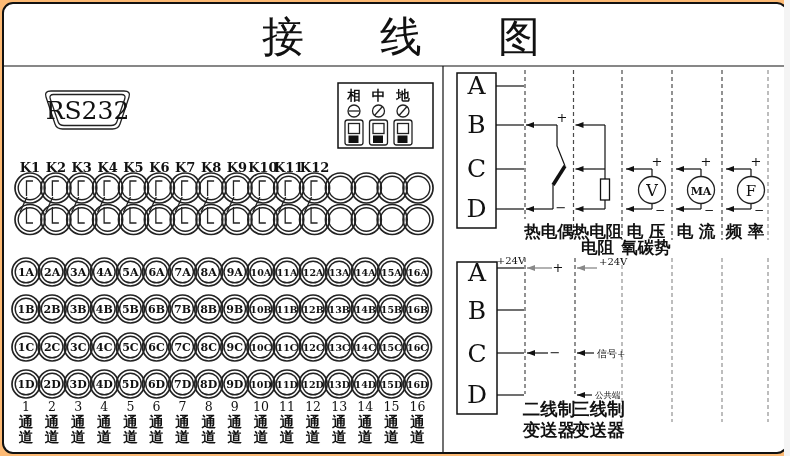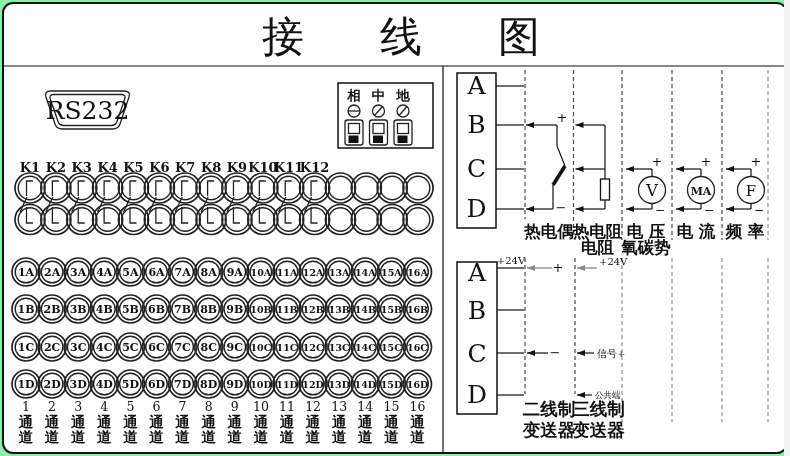--- a/index.html
+++ b/index.html
@@ -1,16 +1,16 @@
 <!DOCTYPE html>
 <html><head>
 <meta charset="utf-8">
 <style>
   html,body{margin:0;padding:0;background:#f4f4f4;}
-  #stage{position:relative;width:784px;height:456px;background:#86efac;overflow:hidden;}
+  #stage{position:relative;width:784px;height:456px;background:#fdba74;overflow:hidden;}
   svg{position:absolute;left:0;top:0;}
   .t{font-family:"DejaVu Serif","Liberation Serif",serif;fill:#111;text-anchor:middle;}
   .b{font-weight:bold;}
   .s{text-anchor:start;}
   .ring{fill:none;stroke:#222;stroke-width:1.7;}
   .ring2{fill:none;stroke:#222;stroke-width:1.4;}
   .w{fill:none;stroke:#222;stroke-width:1.3;}
   .wire{stroke:#111;stroke-width:1.2;fill:none;}
   .gwire{stroke:#888;stroke-width:1.3;fill:none;}
   .dash{stroke:#4a4a4a;stroke-width:1.2;stroke-dasharray:4 3;fill:none;}

